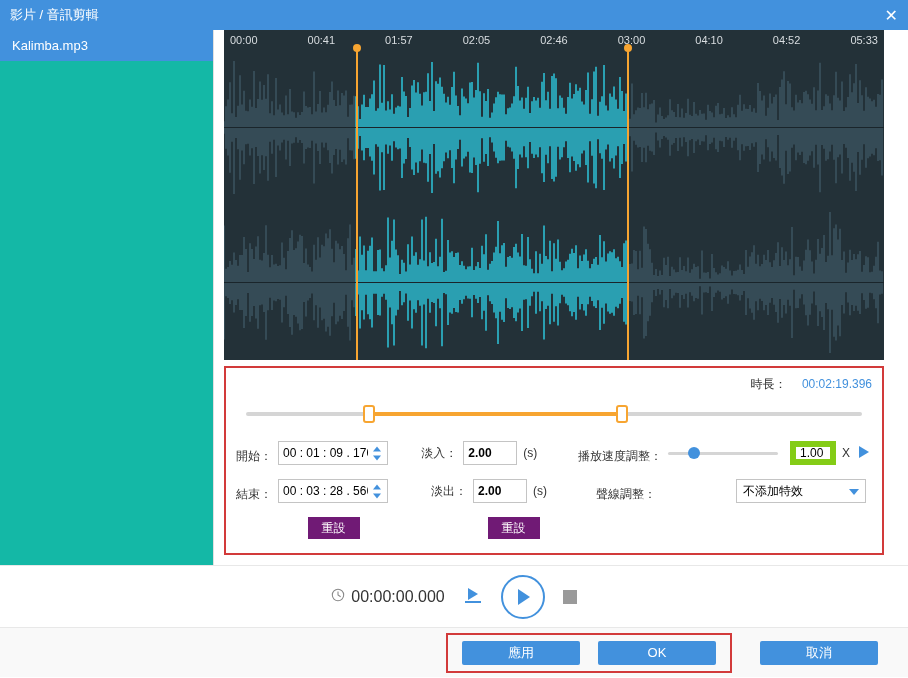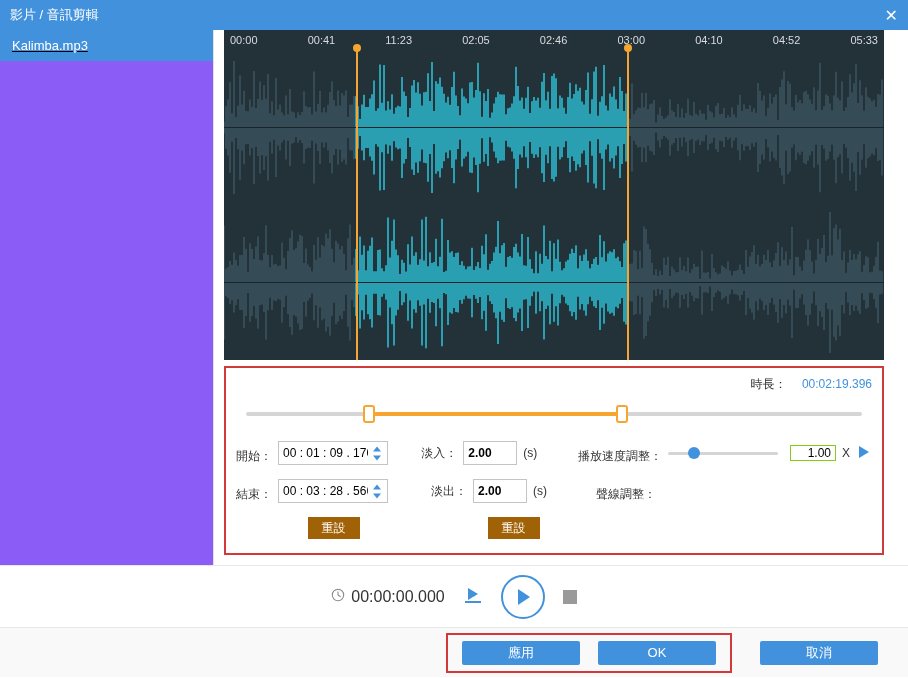--- a/index.html
+++ b/index.html
@@ -2,21 +2,21 @@
 <html><head>
   <meta charset="utf-8">
   <style>
     * { margin: 0; padding: 0; box-sizing: border-box; }
     body { font-family: "Microsoft YaHei", Arial, sans-serif; font-size: 12px; background: #fff; width: 908px; height: 678px; overflow: hidden; }
     
     .titlebar { background: #4291dd; height: 30px; display: flex; align-items: center; justify-content: space-between; padding: 0 10px; color: #fff; font-size: 13px; }
     .titlebar-close { cursor: pointer; font-size: 16px; }
     
     .main-area { display: flex; height: 535px; }
-    .sidebar { width: 214px; background: #8b5cf6; border-right: 1px solid #e0e0e0; text-decoration: underline; }
+    .sidebar { width: 214px; background: #14b8a6; border-right: 1px solid #e0e0e0; }
     .sidebar-item { background: #4291dd; color: #fff; padding: 8px 12px; font-size: 13px; cursor: pointer; }
     
     .right-area { flex: 1; background: #fff; }
     
     .waveform-container { position: relative; background: #233138; height: 330px; width: 660px; margin-left: 10px; }
     .time-ruler { display: flex; justify-content: space-between; padding: 4px 6px 0; color: #d8dde0; font-size: 11px; height: 20px; }
     .waveform-body { position: relative; height: 310px; }
     .wave-bg { position: absolute; inset: 0; }
     .selection-handle-left, .selection-handle-right { position: absolute; top: 0; bottom: 0; width: 2px; background: #f7a531; cursor: ew-resize; }
     .selection-handle-left { left: 20%; }
@@ -44,27 +44,27 @@
     
     .time-input { width: 110px; height: 24px; border: 1px solid #c4c4c4; padding: 0 4px; font-size: 12px; display: flex; align-items: center; justify-content: space-between; }
     .time-input input { border: none; outline: none; width: 85px; font-size: 12px; }
     .spinner { display: flex; flex-direction: column; gap: 1px; }
     .spinner-btn { width: 12px; height: 8px; cursor: pointer; display: flex; align-items: center; justify-content: center; }
     .spinner-btn svg { width: 8px; height: 6px; }
     
     .num-input { width: 54px; height: 24px; border: 1px solid #c4c4c4; padding: 0 4px; font-size: 12px; text-align: left; font-weight: bold; }
     .unit { margin-left: 6px; font-size: 12px; color: #333; }
     
-    .btn-reset { width: 52px; height: 22px; background: #a16207; color: #fff; border: none; font-size: 12px; cursor: pointer; }
+    .btn-reset { width: 52px; height: 22px; background: #701a75; color: #fff; border: none; font-size: 12px; cursor: pointer; }
     
     .mini-slider { width: 110px; height: 18px; position: relative; margin-right: 12px; }
     .mini-slider .track { position: absolute; top: 8px; height: 3px; width: 100%; background: #d5d5d5; border-radius: 2px; }
     .mini-slider .thumb { position: absolute; top: 3px; width: 12px; height: 12px; background: #4291dd; border-radius: 50%; cursor: pointer; }
     
-    .speed-input { width: 46px; height: 16px; border: 1px solid #84cc16; padding: 0 4px; font-size: 12px; text-align: right; }
+    .speed-input { width: 46px; height: 24px; border: 6px solid #84cc16; padding: 0 4px; font-size: 12px; }
     .play-preview { margin-left: 6px; cursor: pointer; }
     
     .select-box { width: 130px; height: 24px; border: 1px solid #c4c4c4; padding: 0 6px; display: flex; align-items: center; justify-content: space-between; cursor: pointer; margin-left: auto; margin-right: 6px; }
     .select-arrow svg { width: 10px; height: 6px; }
     
     .vol-input { width: 46px; height: 24px; border: 1px solid #c4c4c4; padding: 0 4px; font-size: 12px; text-align: right; }
     
     .playback-bar { height: 62px; display: flex; align-items: center; justify-content: center; gap: 18px; border-top: 1px solid #e8e8e8; }
     .play-time { display: flex; align-items: center; gap: 6px; font-size: 16px; color: #333; }
     .clock-icon svg { width: 14px; height: 14px; }
@@ -89,21 +89,21 @@
     <div class="sidebar-item">
       <span>Kalimba.mp3</span>
     </div>
   </div>
 
   <div class="right-area">
     <div class="waveform-container">
       <div class="time-ruler">
         <span>00:00</span>
         <span>00:41</span>
-        <span>11:23</span>
+        <span>01:57</span>
         <span>02:05</span>
         <span>02:46</span>
         <span>03:00</span>
         <span>04:10</span>
         <span>04:52</span>
         <span>05:33</span>
       </div>
       <div class="waveform-body">
         <svg class="wave-bg" id="wave-svg" width="660" height="310">
             <line x1="0" x2="0" y1="71.362" y2="83.638" stroke="#3d5560" stroke-width="1.5"></line>
@@ -845,20 +845,26 @@
             </div>
           </div>
         </div>
         <div class="edit-col2">
           <span class="col-label">淡出：</span>
           <input class="num-input" value="2.00" style="">
           <span class="unit">(s)</span>
         </div>
         <div class="edit-col3">
           <span class="col-label-wide">聲線調整：</span>
+          <div class="select-box">
+            <span>不添加特效</span>
+            <span class="select-arrow"><svg viewBox="0 0 10 6">
+                  <path d="M0 0 L5 6 L10 0 Z" fill="#4291dd"></path>
+                </svg></span>
+          </div>
         </div>
       </div>
 
       <div class="edit-row" style="margin-bottom:0;">
         <div class="edit-col1" style="justify-content:center;">
           <button class="btn-reset">重設</button>
         </div>
         <div class="edit-col2" style="justify-content:center;">
           <button class="btn-reset">重設</button>
         </div>

